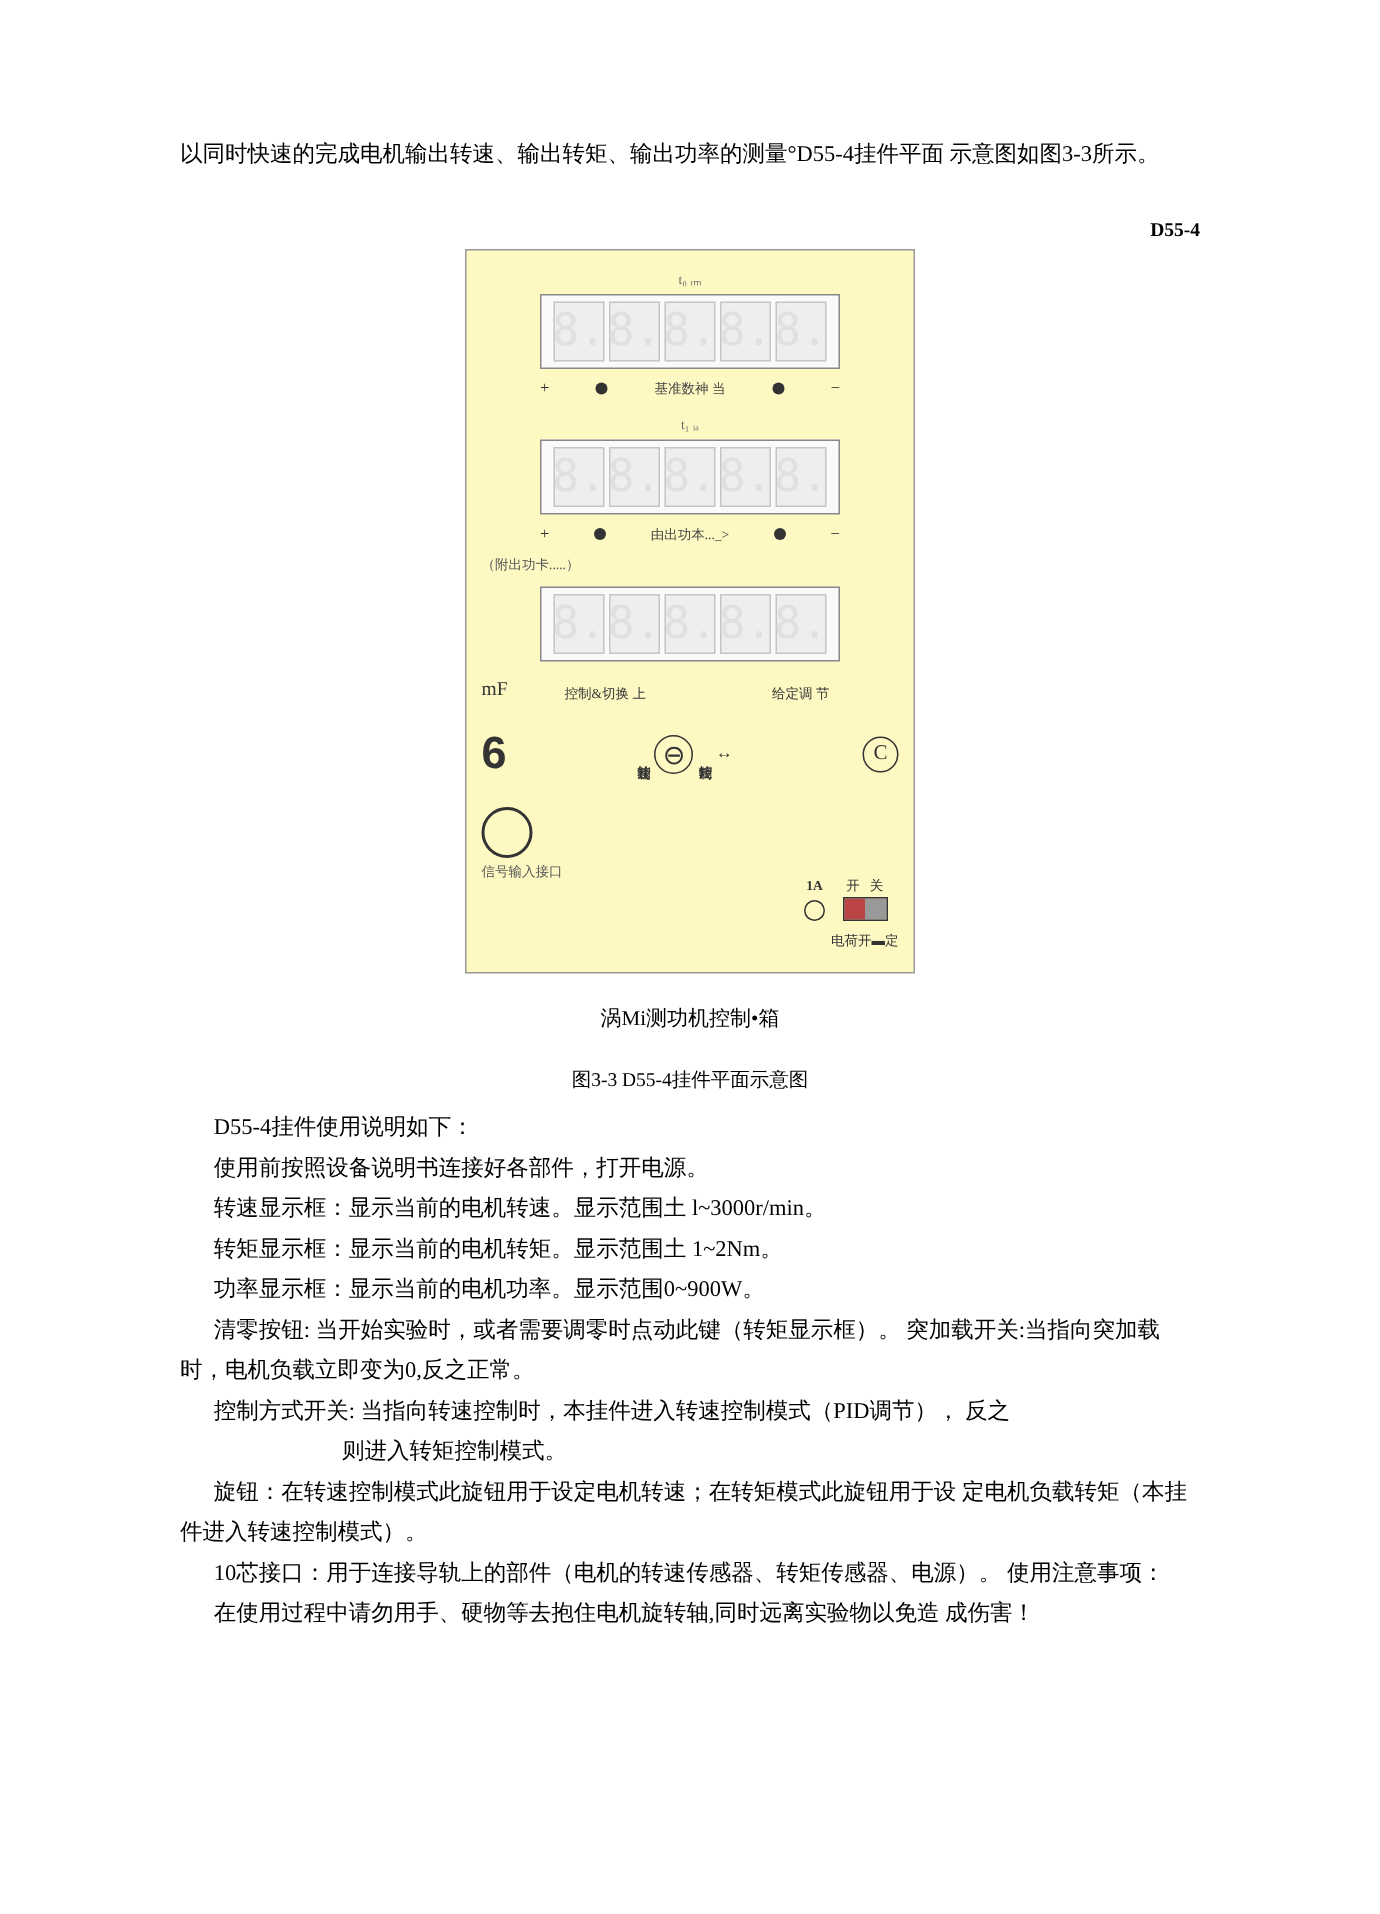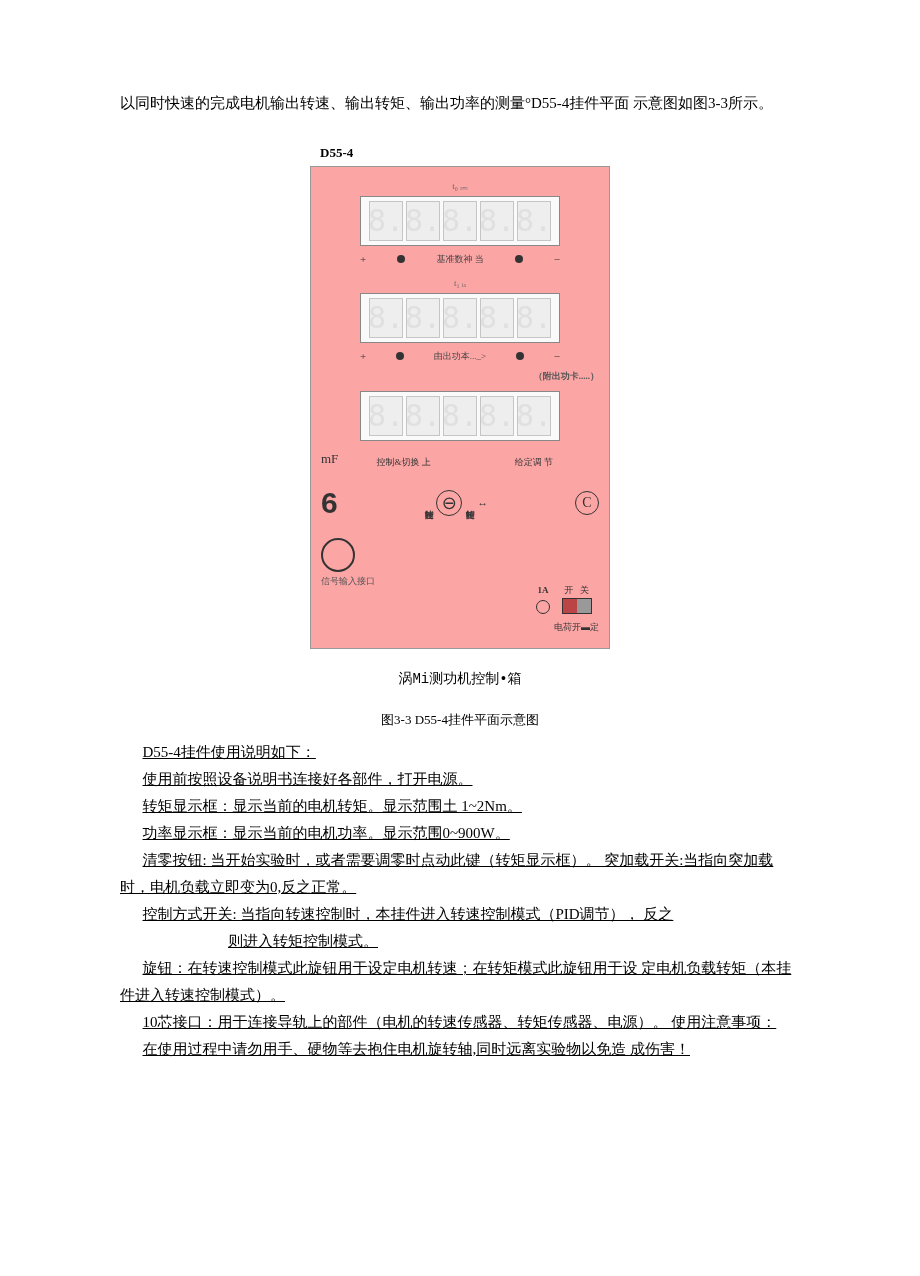--- a/index.html
+++ b/index.html
@@ -7,27 +7,27 @@
       font-family: "SimSun", "宋体", serif;
       font-size: 15px;
       line-height: 1.8;
       color: #000;
       background: #fff;
       width: 920px;
       padding: 90px 120px 50px 120px;
     }
     .intro { text-indent: 0; margin-bottom: 24px; }
     .figure-wrap { text-align: center; margin: 10px 0 8px 0; }
-    .panel-title { font-weight: bold; font-size: 13px; text-align: left; margin-left: 200px; }
+    .panel-title { font-weight: bold; font-size: 13px; text-align: right; margin-left: 200px; }
     .panel {
       width: 300px;
       margin: 2px auto 0 auto;
       border: 1px solid #999;
       padding: 10px 10px 12px 10px;
-      background: #fca5a5;
+      background: #fef9c3;
       font-size: 10px;
       color: #333;
     }
     .display-block { margin-bottom: 6px; }
     .tiny-label { font-size: 9px; color: #666; margin: 1px 0 1px 0; }
     .seg-frame {
       border: 1px solid #888;
       padding: 4px;
       margin: 0 auto;
       width: 200px;
@@ -45,40 +45,40 @@
       position: absolute;
       inset: 0;
       display:flex; align-items:center; justify-content:center;
       font-family: monospace;
       font-size: 30px;
       color: #e0e0e0;
     }
     .pm-row { display:flex; justify-content:space-between; align-items:center; width:200px; margin: 4px auto 0; font-size: 11px;}
     .dot { width:8px; height:8px; border-radius:50%; background:#333; display:inline-block; }
     .pm-row .txt { font-size: 9px; color:#444; }
-    .panel-sub { font-size: 9px; color:#555; margin:2px 0 6px 0; text-align:right;font-weight:bold; }
+    .panel-sub { font-size: 9px; color:#555; margin:2px 0 6px 0; text-align:left; }
 
     .controls-row { display:flex; justify-content:space-between; align-items:flex-end; margin-top:6px; }
     .mf { font-size: 13px; }
     .mode-labels { font-size:9px; text-align:center; flex:1; }
     .knob { width:24px; height:24px; border:1px solid #333; border-radius:50%; display:inline-block; position:relative; }
     .knob::after{content:"C"; position:absolute; inset:0; display:flex;align-items:center;justify-content:center; font-size:14px;}
     .big6 { font-size: 30px; font-weight:bold; font-family: sans-serif; }
     .arrow-knob { width:26px; height:26px; border:1px solid #333; border-radius:50%; display:inline-block; position:relative;}
     .arrow-knob::after{content:"⊖"; position:absolute; inset:0; display:flex;align-items:center;justify-content:center; font-size:18px;}
     .mode-group { display:flex; align-items:center; gap:3px; font-size:9px; }
     .vert { writing-mode: vertical-rl; font-size:9px; line-height:1; }
     .round-btn { width:34px; height:34px; border:2px solid #333; border-radius:50%; }
     .switch-group { display:flex; align-items:flex-start; gap:4px; font-size:9px;margin-top:44px; }
     .switch { width:30px; height:16px; border:1px solid #333; display:inline-block; background: linear-gradient(to right, #b44 50%, #999 50%);}
     .port-lbl { font-size:9px; color:#555; text-align:left; margin-top:2px;font-family:Liberation Mono, monospace;}
-    .caption { font-size: 14px; margin: 18px 0 4px 0; text-align:center;font-family:Liberation Mono, monospace; }
+    .caption { font-size: 14px; margin: 18px 0 4px 0; text-align:center; }
     .fig-no { font-size: 13px; margin-top: 16px; margin-bottom:2px; text-align:center; }
 
-    .body-text p { text-indent: 1.5em; text-decoration: underline; }
+    .body-text p { text-indent: 1.5em; }
     .body-text .hang { padding-left: 7.2em; text-indent: 0; }
   </style>
 </head>
 <body>
 
 <p class="intro">以同时快速的完成电机输出转速、输出转矩、输出功率的测量°D55-4挂件平面 示意图如图3-3所示。</p>
 
 <div class="figure-wrap">
   <div class="panel-title">D55-4</div>
   <div class="panel">
@@ -176,20 +176,21 @@
     </div>
 
   </div>
   <div class="caption">涡Mi测功机控制•箱</div>
   <div class="fig-no">图3-3 D55-4挂件平面示意图</div>
 </div>
 
 <div class="body-text">
   <p>D55-4挂件使用说明如下：</p>
   <p>使用前按照设备说明书连接好各部件，打开电源。</p>
+  <p>转速显示框：显示当前的电机转速。显示范围土 l~3000r/min。</p>
   <p>转矩显示框：显示当前的电机转矩。显示范围土 1~2Nm。</p>
   <p>功率显示框：显示当前的电机功率。显示范围0~900W。</p>
   <p>清零按钮: 当开始实验时，或者需要调零时点动此键（转矩显示框）。 突加载开关:当指向突加载时，电机负载立即变为0,反之正常。</p>
   <p>控制方式开关: 当指向转速控制时，本挂件进入转速控制模式（PID调节），   反之</p>
   <p class="hang">则进入转矩控制模式。</p>
   <p>旋钮：在转速控制模式此旋钮用于设定电机转速；在转矩模式此旋钮用于设 定电机负载转矩（本挂件进入转速控制模式）。</p>
   <p>10芯接口：用于连接导轨上的部件（电机的转速传感器、转矩传感器、电源）。 使用注意事项：</p>
   <p>在使用过程中请勿用手、硬物等去抱住电机旋转轴,同时远离实验物以免造 成伤害！</p>
 </div>
 

